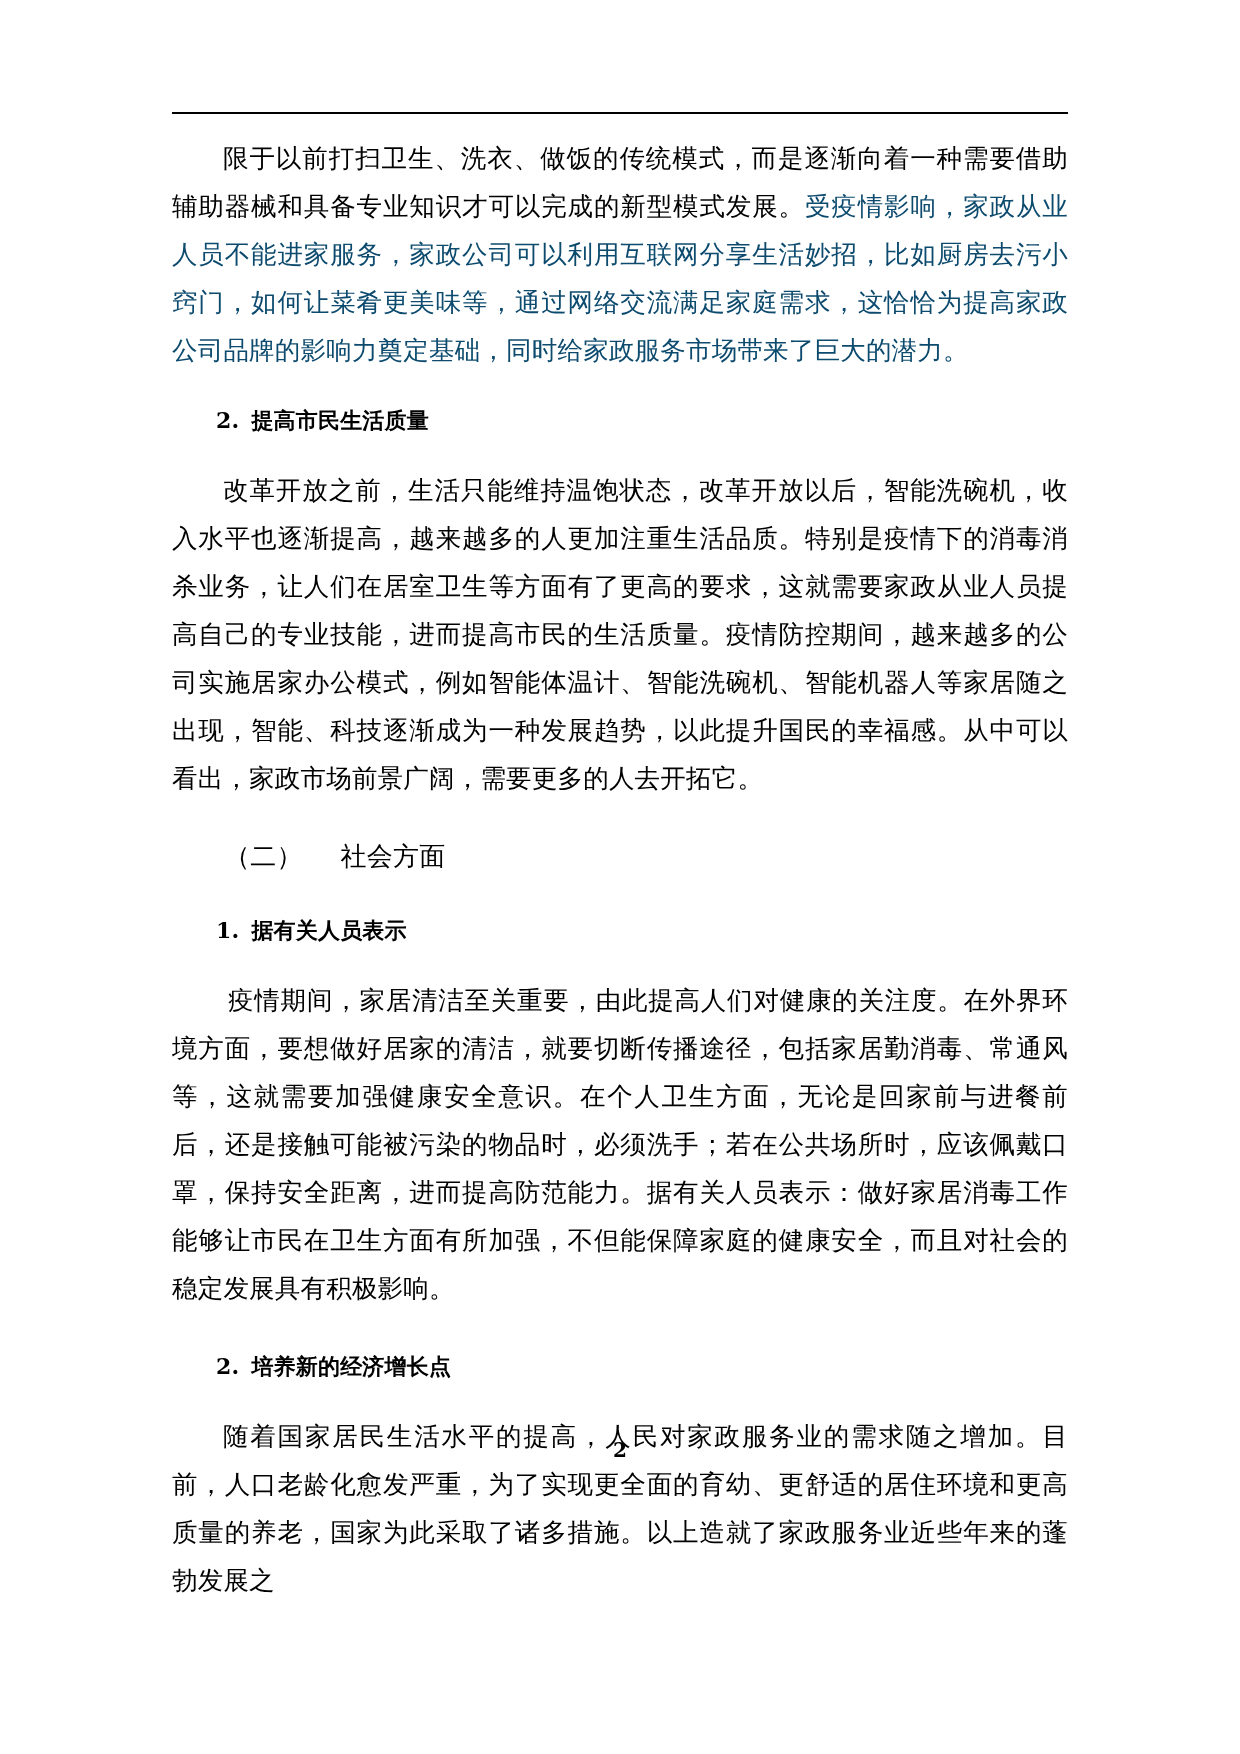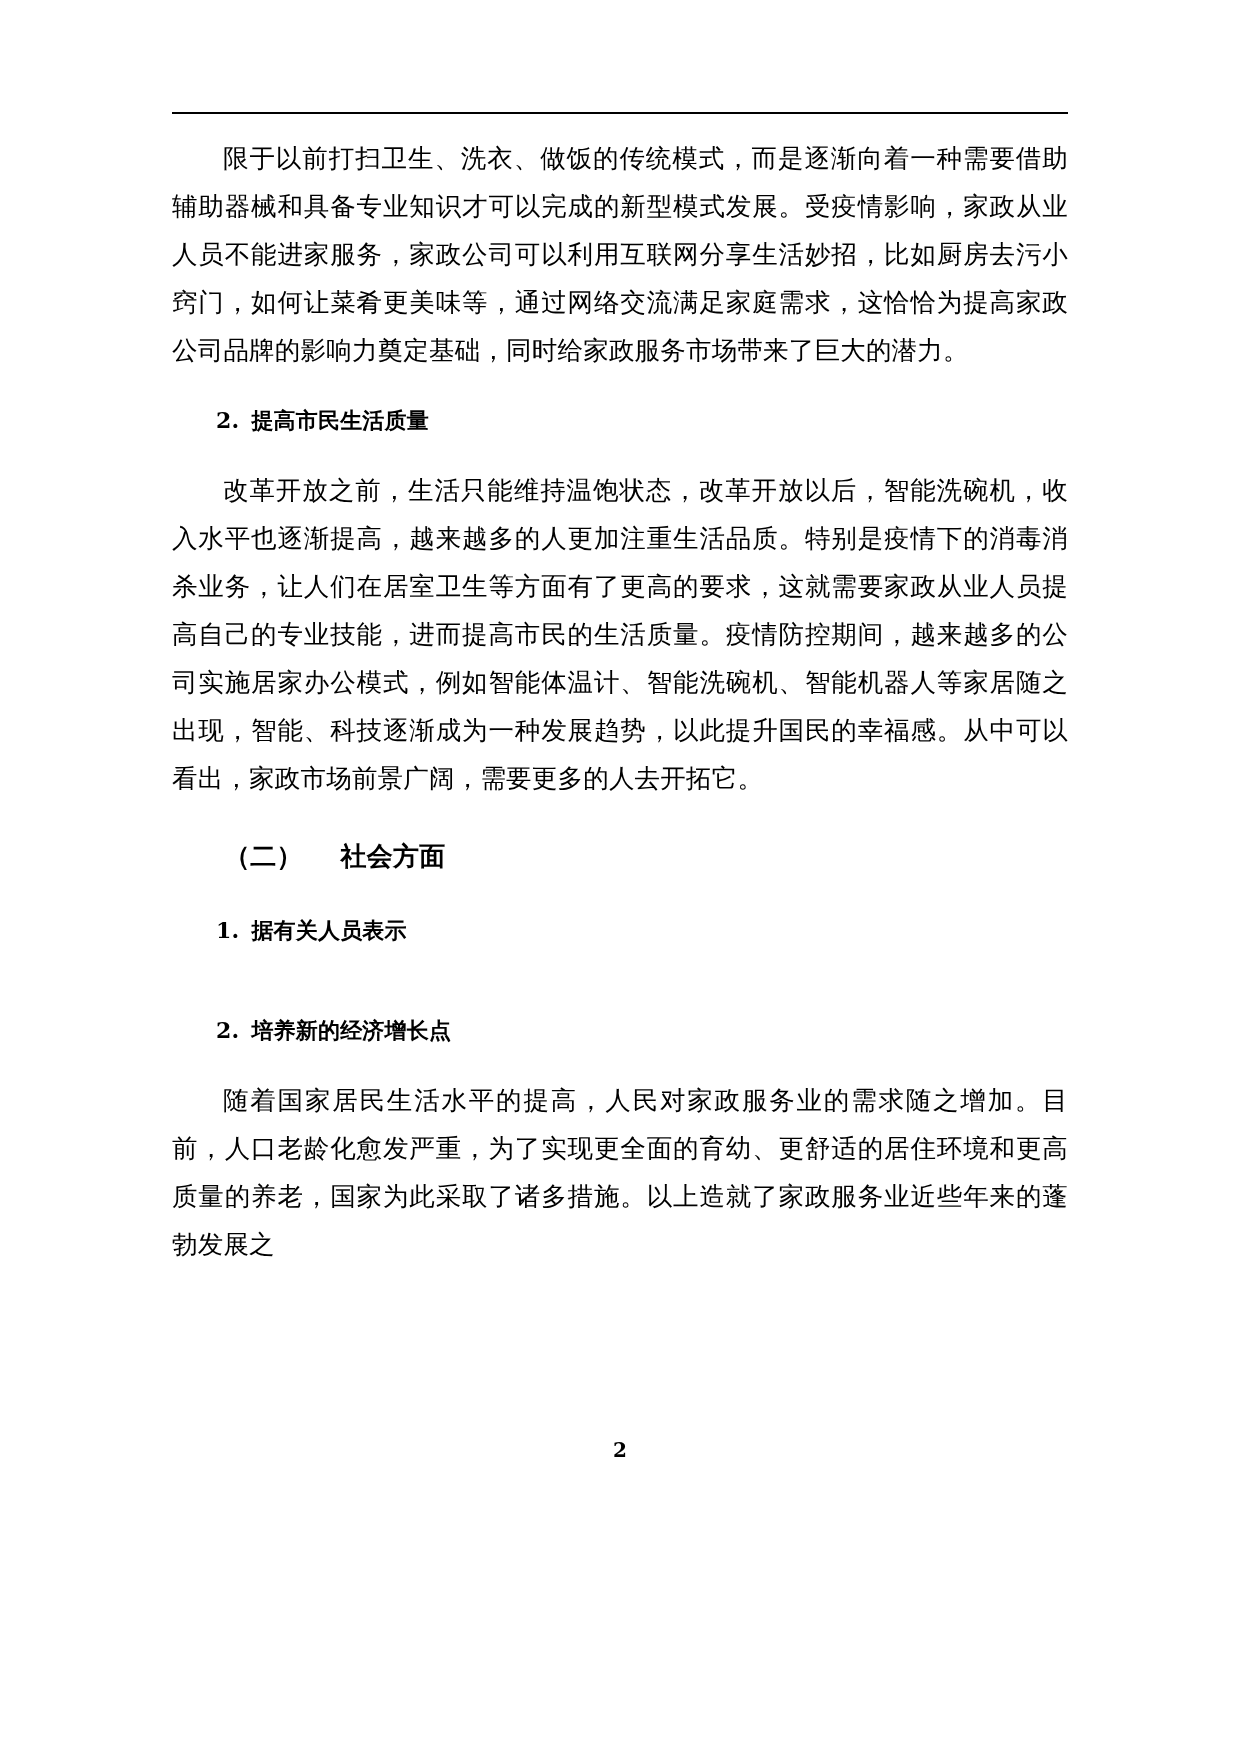--- a/index.html
+++ b/index.html
@@ -46,38 +46,38 @@
     text-justify: inter-ideograph;
     letter-spacing: 0.2px;
   }
   .body-para {
     text-indent: 2em;
   }
   .para-gap {
     height: 22px;
   }
   .faded {
-    color: #000000;
+    color: #0c4a6e;
   }
   .heading-num {
     font-weight: bold;
     font-size: 22px;
     line-height: 48px;
     margin: 0;
     text-indent: 2em;
   }
   .heading-num .label {
     font-weight: bold;
   }
   .heading-num .gap-sm {
     display: inline-block;
     width: 12px;
   }
   .heading-section {
-    font-weight: bold;
+    font-weight: normal;
     font-size: 26px;
     line-height: 48px;
     margin: 0;
     text-indent: 2em;
   }
   .heading-section .gap-lg {
     display: inline-block;
     width: 38px;
   }
   .heading-gap-before {
@@ -122,20 +122,21 @@
     <div class="heading-gap-before"></div>
 
     <p class="heading-section"><span>（二）</span><span class="gap-lg"></span><span>社会方面</span></p>
 
     <div class="heading-gap-after"></div>
 
     <p class="heading-num"><span class="label">1.</span><span class="gap-sm"></span><span>据有关人员表示</span></p>
 
     <div class="para-gap"></div>
 
+    <p class="body-para nowrap-indent-extra"><span>疫情期间，家居清洁至关重要，由此提高人们对健康的关注度。在外界环境方面，要想做好居家的清洁，就要切断传播途径，包括家居勤消毒、常通风等，这就需要加强健康安全意识。在个人卫生方面，无论是回家前与进餐前后，还是接触可能被污染的物品时，必须洗手；若在公共场所时，应该佩戴口罩，保持安全距离，进而提高防范能力。据有关人员表示：做好家居消毒工作能够让市民在卫生方面有所加强，不但能保障家庭的健康安全，而且对社会的稳定发展具有积极影响。</span></p>
 
     <div class="heading-gap-before"></div>
 
     <p class="heading-num"><span class="label">2.</span><span class="gap-sm"></span><span>培养新的经济增长点</span></p>
 
     <div class="para-gap"></div>
 
     <p class="body-para"><span>随着国家居民生活水平的提高，人民对家政服务业的需求随之增加。目前，人口老龄化愈发严重，为了实现更全面的育幼、更舒适的居住环境和更高质量的养老，国家为此采取了诸多措施。以上造就了家政服务业近些年来的蓬勃发展之</span></p>
 
   </div>

